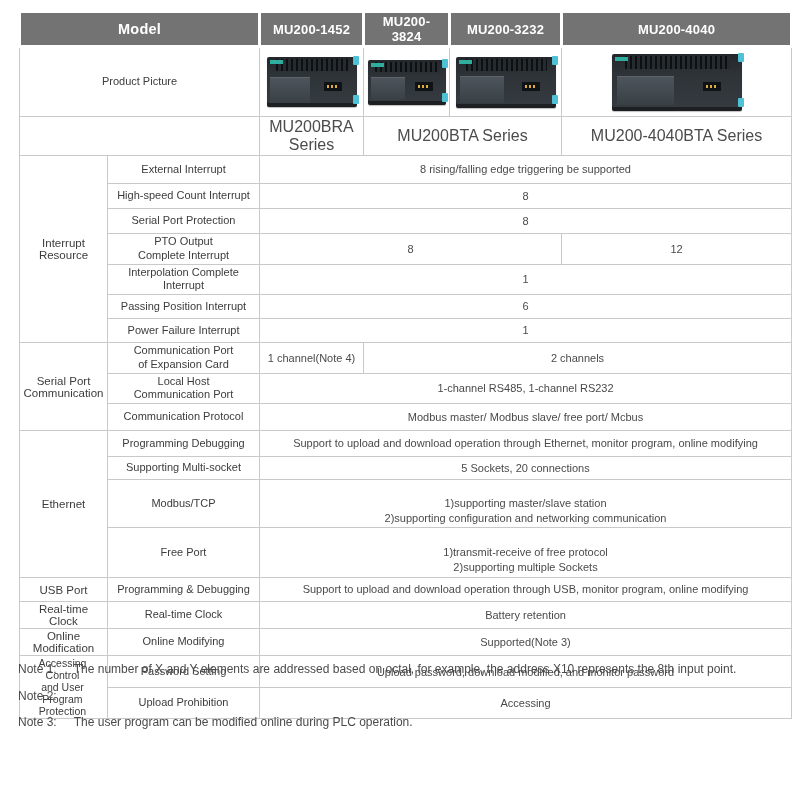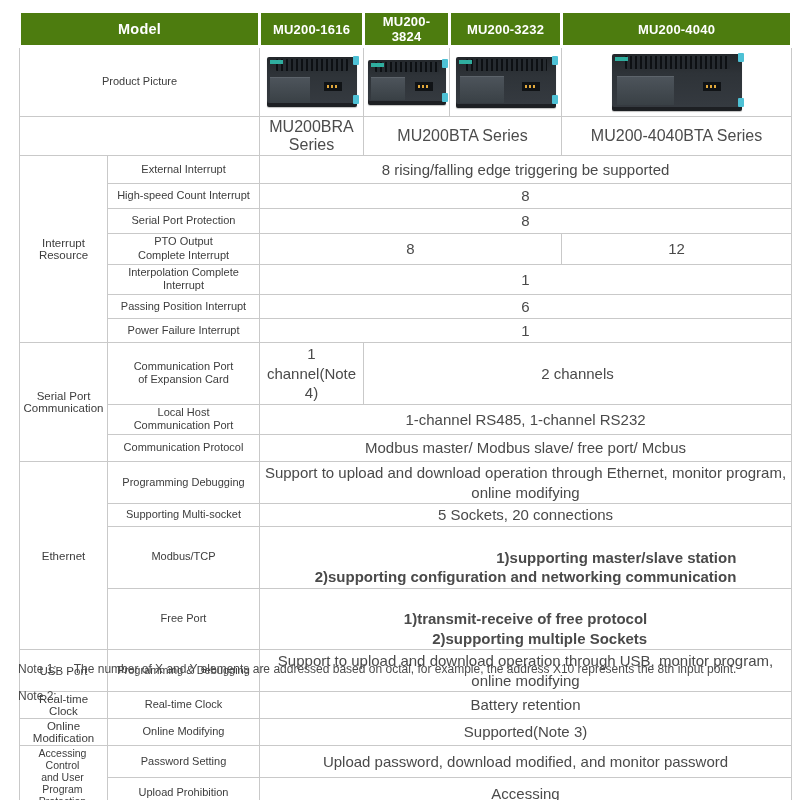--- a/index.html
+++ b/index.html
@@ -17,29 +17,29 @@
   col.c1      { width:104px; }
   col.c2      { width:86px; }
   col.c3      { width:112px; }
   col.c4      { width:230px; }
 
   .spec-table td, .spec-table th {
     border:1px solid #c9c9c9; padding:1px 3px; text-align:center;
     vertical-align:middle; overflow:hidden;
   }
   .spec-table th {
-    background:#4d7c0f; color:#ffffff; border:3px solid #ffffff;
+    background:#737373; color:#ffffff; border:3px solid #ffffff;
     font-size:13px; font-weight:bold; letter-spacing:.2px;
   }
   th.model-th { font-size:14.5px; }
   .group-cell { font-size:11.5px; color:#3c3c3c; white-space:pre-line; }
   .group-cell.small { font-size:10.5px; text-align:center; padding-left:1px; line-height:1.15; }
   .sub-cell   { font-size:11px; color:#3c3c3c; white-space:pre-line; line-height:1.25; }
-  .val        { font-size:15px; color:#4a4a4a; white-space:pre-line; line-height:1.3; }
-  .val .block-left { display:inline-block; text-align:right; white-space:pre-line;font-weight:bold; }
+  .val        { font-size:11px; color:#4a4a4a; white-space:pre-line; line-height:1.3; }
+  .val .block-left { display:inline-block; text-align:center; white-space:pre-line; }
   .series-cell { font-size:16px; color:#4c4c4c; }
   .pic-cell { vertical-align:bottom; padding-bottom:5px; }
 
   
   .plc { position:relative; margin:0 auto;
     background:linear-gradient(180deg,#23272b 0%,#2e3338 35%,#363b41 100%);
     border-radius:2px; box-shadow:inset 0 -4px 0 rgba(0,0,0,.45), 0 1px 1px rgba(0,0,0,.25); }
   .plc1 { width:90px;  height:50px; }
   .plc2 { width:78px;  height:45px; }
   .plc3 { width:100px; height:51px; }
@@ -73,21 +73,21 @@
       <col class="c-sub">
       <col class="c1">
       <col class="c2">
       <col class="c3">
       <col class="c4">
   </colgroup>
 
   <tbody>
       <tr style="height:26px">
     <th colspan="2" class="model-th">Model</th>
-    <th>MU200-1616</th>
+    <th>MU200-1452</th>
     <th>MU200-3824</th>
     <th>MU200-3232</th>
     <th>MU200-4040</th>
   </tr>
 
   <tr style="height:70px">
     <td colspan="2" class="sub-cell">Product Picture</td>
     <td class="pic-cell">
       <div class="plc plc1">
         <div class="plc-vents"></div>
@@ -247,13 +247,17 @@
   </table>
 
 <div class="notes">
   <div class="note">
     <span class="note-label">Note 1:</span>
     <span class="note-text">The number of X and Y elements are addressed based on octal, for example, the address X10 represents the 8th input point.</span>
   </div>
   <div class="note">
     <span class="note-label">Note 2:</span>
   </div>
+  <div class="note">
+    <span class="note-label">Note 3:</span>
+    <span class="note-text">The user program can be modified online during PLC operation.</span>
+  </div>
 </div>
 
 </body></html>

